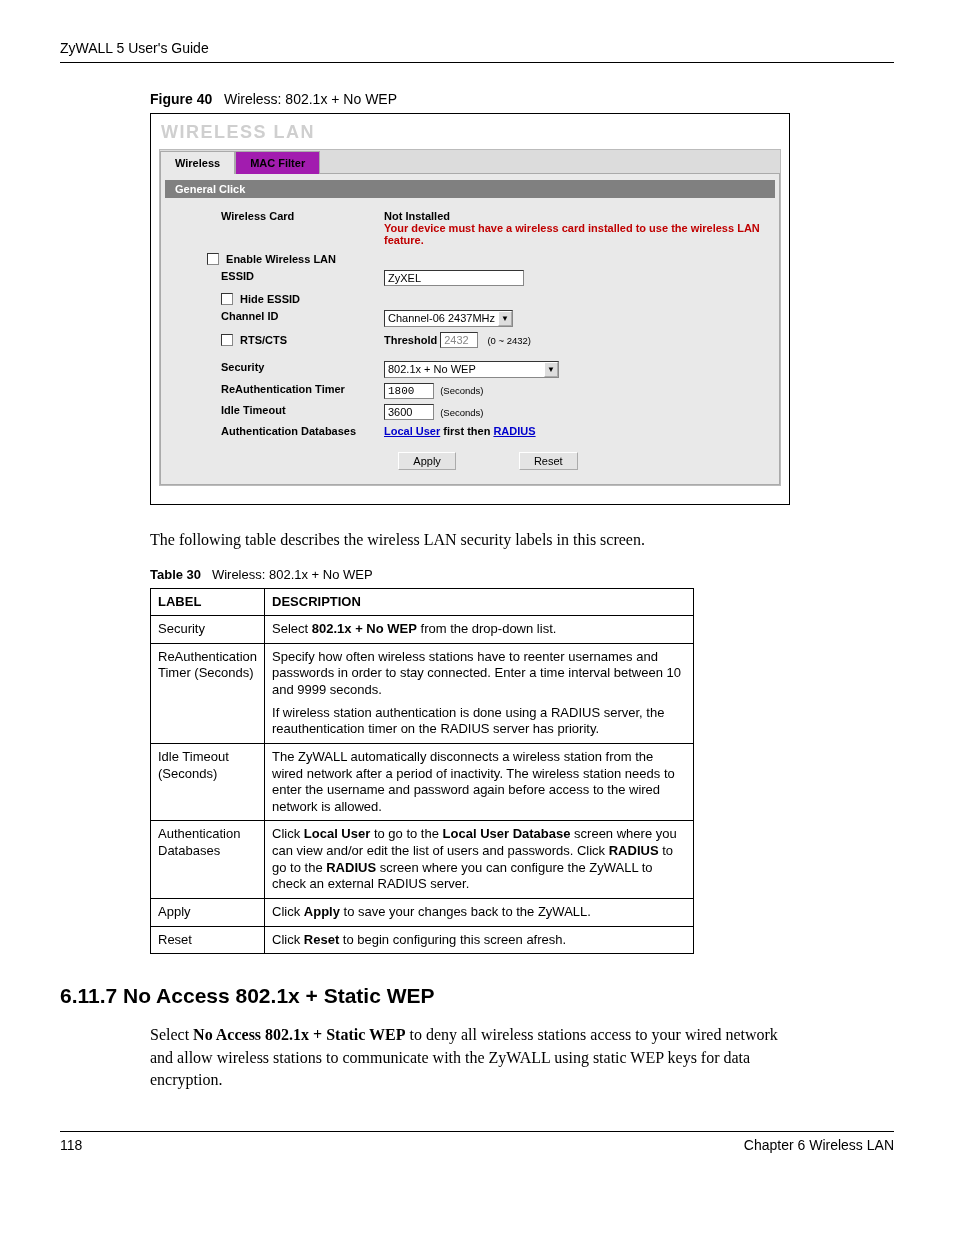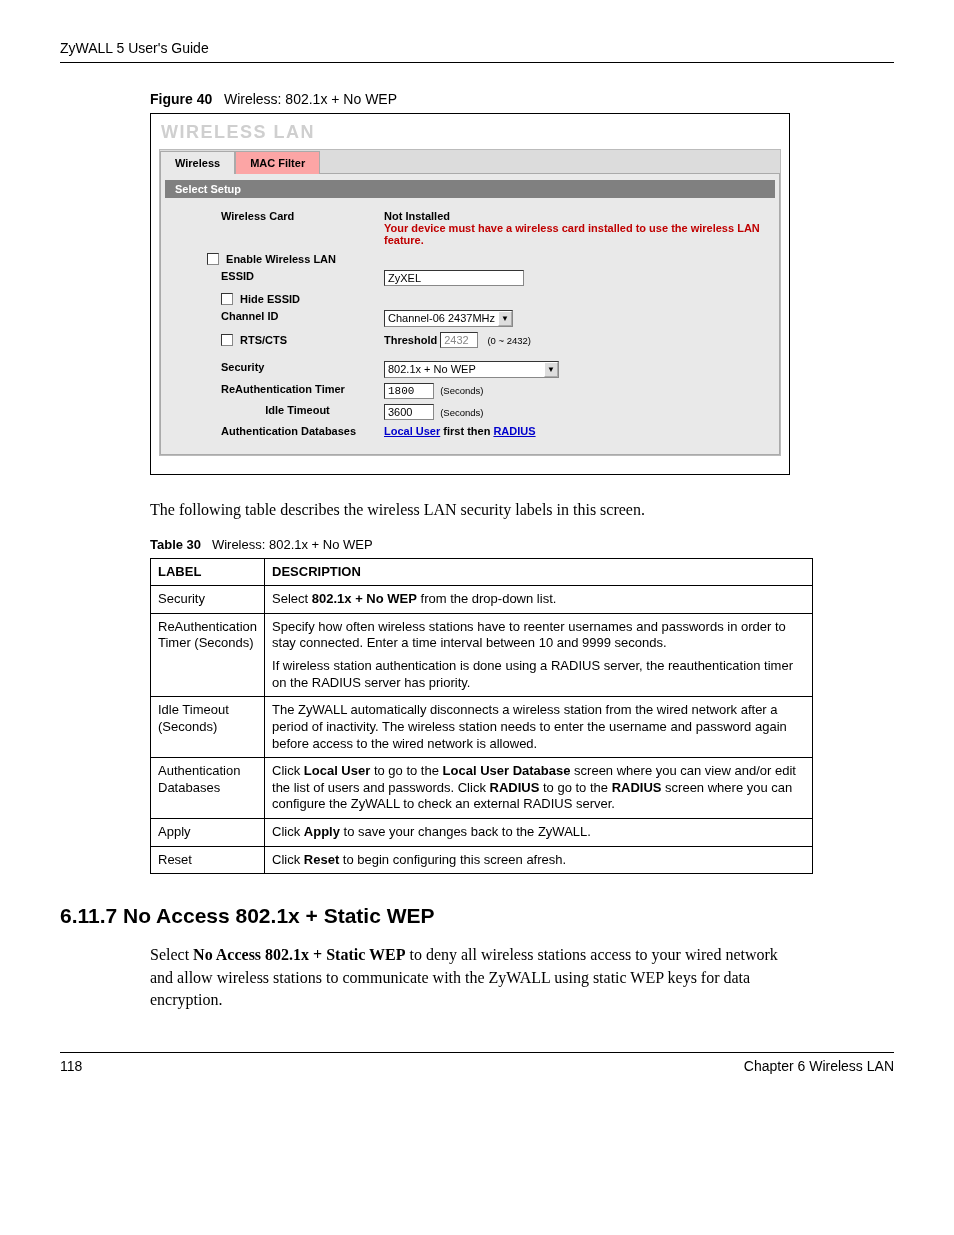--- a/index.html
+++ b/index.html
@@ -46,21 +46,21 @@
     padding: 5px 14px 5px 14px;
     border: 1px solid #aaa;
     border-bottom: none;
     background: #e9e9e9;
     font-weight: bold;
     font-size: 11px;
     margin-right: 0;
     position: relative;
     top: 1px;
   }
-  .tab.inactive { background: #fca5a5; color:#000;}
+  .tab.inactive { background: #a21caf; color:#000;}
   .panel {
     background: #e9e9e9;
     border: 1px solid #aaa;
     padding: 4px 4px 14px 4px;
   }
   .section-bar {
     background: #808080;
     color: #fff;
     font-weight: bold;
     font-size: 11px;
@@ -122,21 +122,21 @@
   .btn-row { text-align: center; margin-top: 12px; }
   .btn-row .btn { margin: 0 30px; }
   .link { color: #0000cc; text-decoration: underline; font-weight: bold; }
   .bold { font-weight: bold; }
 
   .body-text { margin: 24px 0 16px 90px; font-family: "Times New Roman", serif; font-size: 16px; line-height: 1.35; width: 640px; }
   .table-caption { font-size: 13px; margin: 0 0 6px 90px; }
   .table-caption b { font-weight: bold; }
   table.desc {
     border-collapse: collapse;
-    width: 663px;
+    width: 544px;
     margin-left: 90px;
     font-size: 13px;
   }
   table.desc th, table.desc td {
     border: 1px solid #000;
     padding: 5px 7px;
     text-align: left;
     vertical-align: top;
     line-height: 1.28;
   }
@@ -168,21 +168,21 @@
 </div>
 
 <div class="screenshot-box">
   <div class="wlan-title">WIRELESS LAN</div>
   <div class="inner-win">
     <div class="tab-row">
       <div class="tab">Wireless</div>
       <div class="tab inactive">MAC Filter</div>
     </div>
     <div class="panel">
-      <div class="section-bar">Select Setup</div>
+      <div class="section-bar">General Click</div>
       <div class="form-area">
         <table>
           <tbody>
               <tr>
             <td class="bold" style="padding-left:18px;">Wireless Card</td>
             <td>
               <span class="bold">Not Installed</span><br>
               <span class="red-text">Your device must have a wireless card installed to use the wireless LAN feature.</span>
             </td>
           </tr>
@@ -237,34 +237,38 @@
             </td>
           </tr>
           <tr>
             <td class="bold" style="padding-left:18px;">ReAuthentication Timer</td>
             <td>
               <span class="txt-input" style="width:50px;font-family:Liberation Mono, monospace;">1800</span>
               &nbsp;<span class="small-note">(Seconds)</span>
             </td>
           </tr>
           <tr>
-            <td class="bold" style="padding-left:18px;text-align:center;">Idle Timeout</td>
+            <td class="bold" style="padding-left:18px;">Idle Timeout</td>
             <td>
               <span class="txt-input" style="width:50px;">3600</span>
               &nbsp;<span class="small-note">(Seconds)</span>
             </td>
           </tr>
           <tr>
             <td class="bold" style="padding-left:18px;">Authentication Databases</td>
             <td>
               <span class="link">Local User</span><span class="bold"> first then </span><span class="link">RADIUS</span>
             </td>
           </tr>
         </tbody>
           </table>
+        <div class="btn-row">
+          <span class="btn">Apply</span>
+          <span class="btn">Reset</span>
+        </div>
       </div>
     </div>
   </div>
 </div>
 
 <div class="body-text">The following table describes the wireless LAN security labels in this screen.</div>
 
 <div class="table-caption">
   <b>Table 30</b>&nbsp;&nbsp;&nbsp;<span>Wireless: 802.1x + No WEP</span>
 </div>

